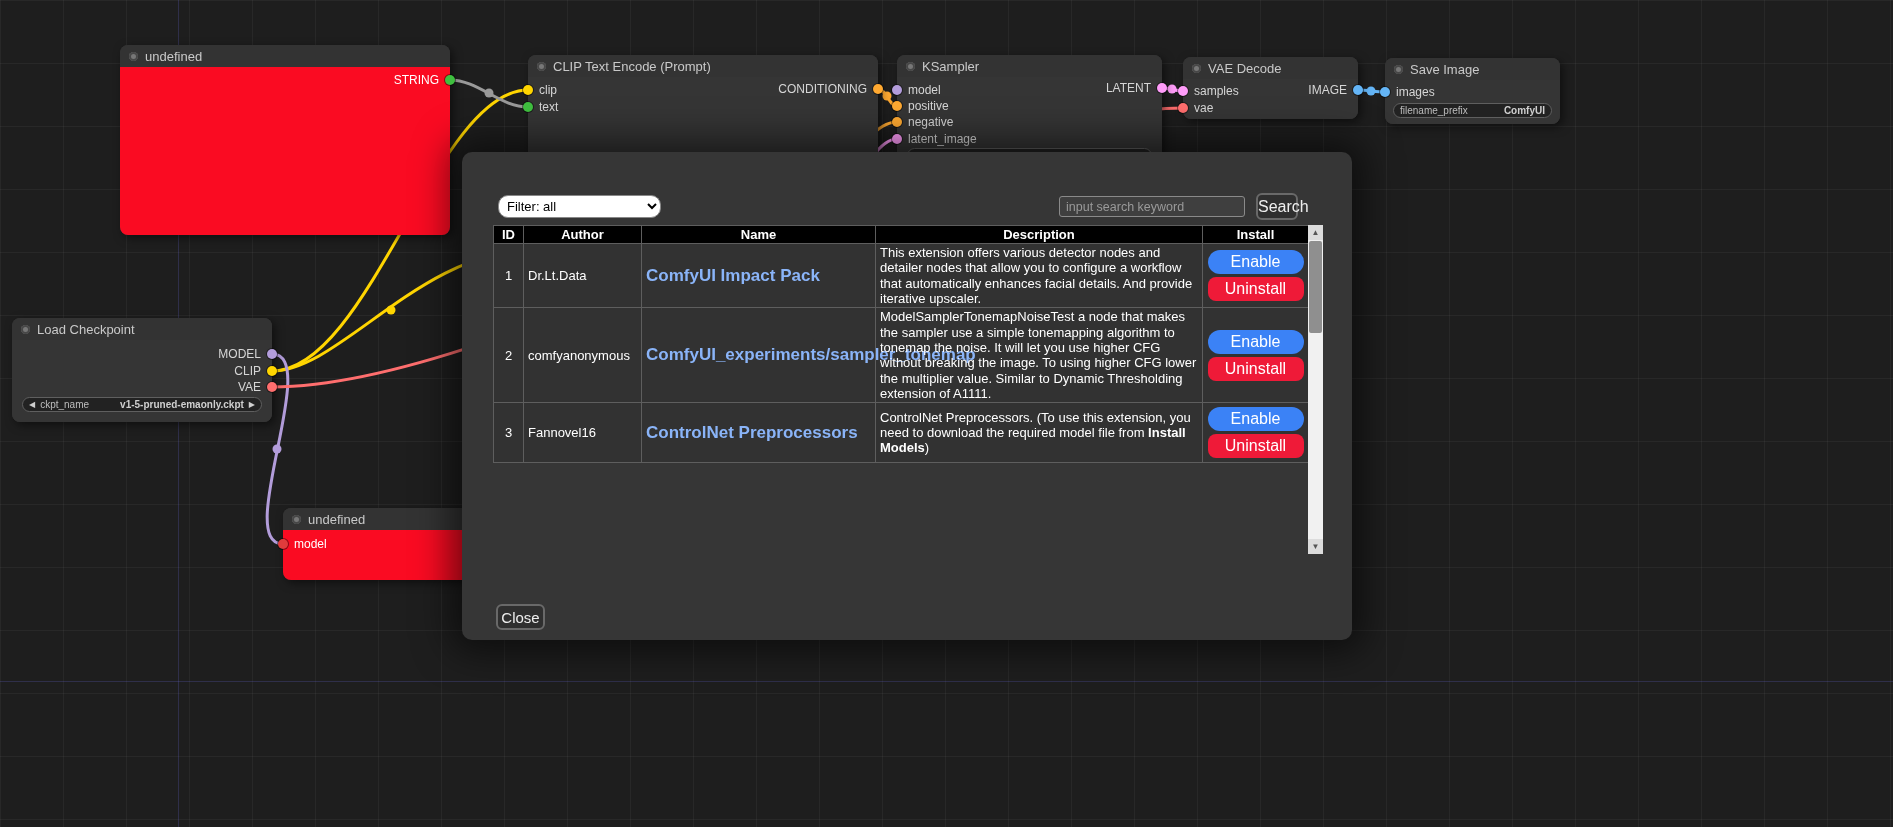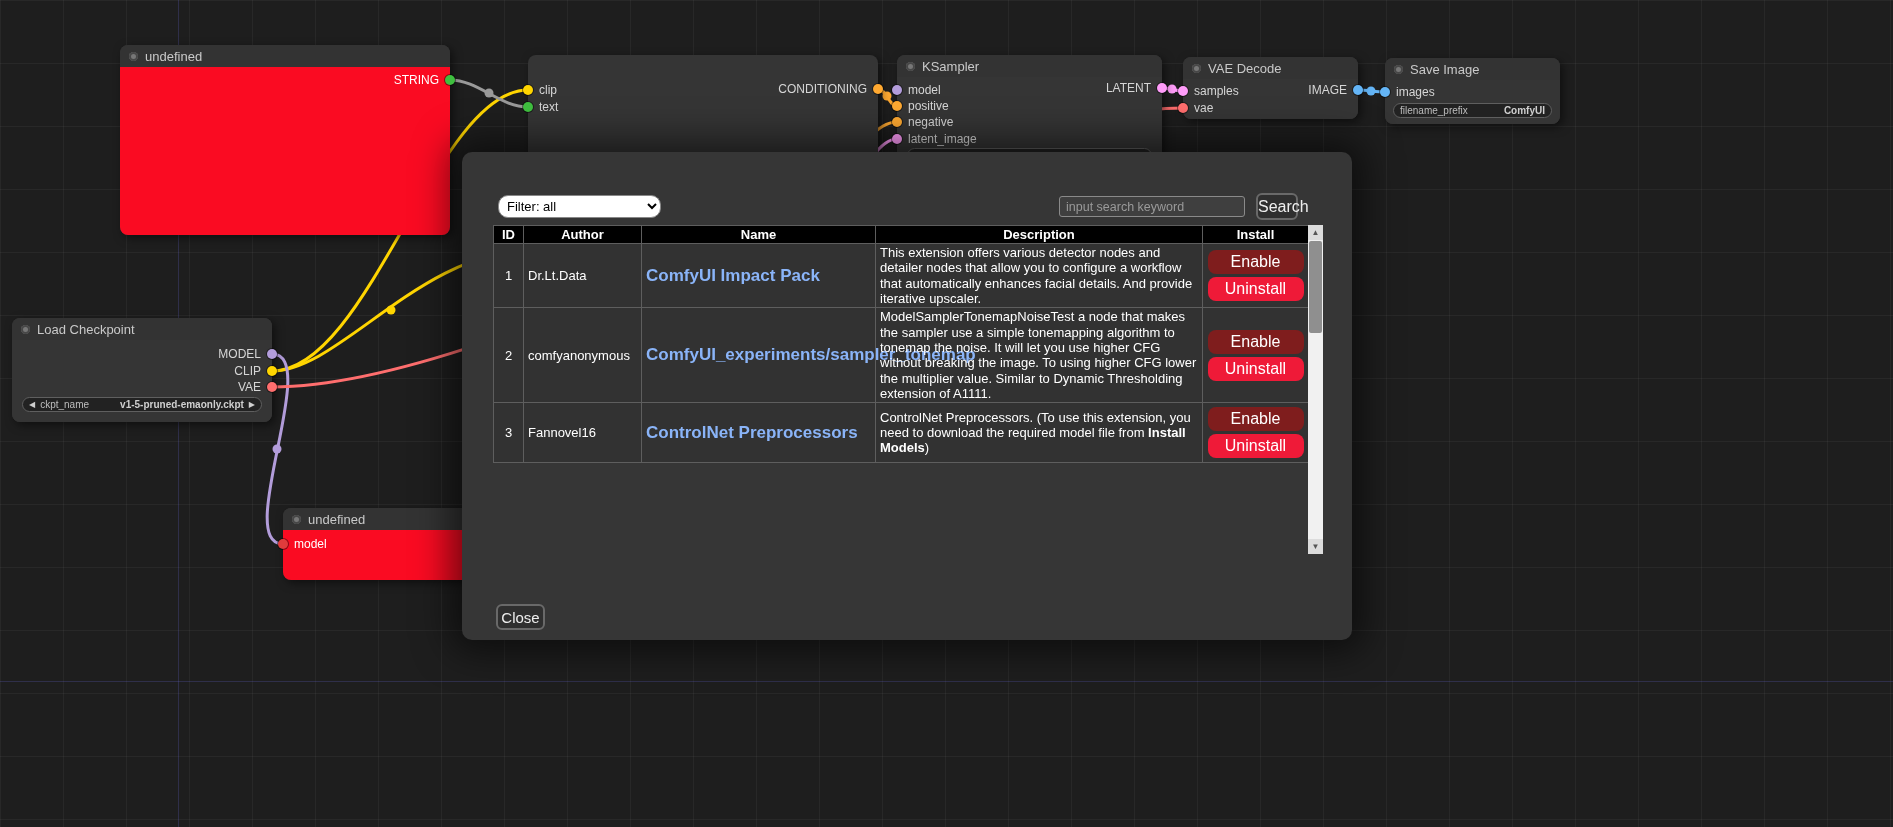--- a/index.html
+++ b/index.html
@@ -93,21 +93,21 @@
   td.c-id { text-align:center; }
   td.c-name { padding-left:6px; }
   .ext-link { color:#8AB4F8; font-weight:bold; font-size:17px; text-decoration:none; cursor:pointer; }
   td.c-desc { font-size:12.5px; line-height:1.18; padding:2px 4px; }
   td.c-install { text-align:center; padding:2px 0; }
   .btn-enable, .btn-uninstall {
     display:block; width:96px; height:24px; margin:3px auto;
     border:none; border-radius:8px; color:#fff; font-size:16px;
     font-family:"Liberation Sans", sans-serif; cursor:pointer;
   }
-  .btn-enable    { background:#7f1d1d; }
+  .btn-enable    { background:#3b82f6;border-radius:12px; }
   .btn-uninstall { background:#EF1A38; }
 
   .scrollbar { position:absolute; left:846px; top:73px; width:15px; height:329px; background:#f1f1f1; }
   .sb-arrow { position:absolute; left:0; width:15px; height:15px; background:#dcdcdc; color:#555;
               font-size:8px; display:flex; align-items:center; justify-content:center; cursor:pointer; }
   .sb-arrow.up { top:0; } .sb-arrow.down { bottom:0; }
   .sb-thumb { position:absolute; left:1px; top:16px; width:13px; height:92px; background:#8f8f8f; border-radius:2px; cursor:pointer; }
 </style>
 </head>
 <body>
@@ -142,20 +142,24 @@
       <span class="node-title">undefined</span>
     </div>
     <div class="slot out" style="top:27px">
       <span class="slot-label light">STRING</span>
       <span class="dot p-string"></span>
     </div>
   </div>
 
   <div class="node" style="left:528px;top:55px;width:350px;height:250px">
     <div class="node-bg"></div>
+    <div class="node-header">
+      <span class="title-dot"></span>
+      <span class="node-title">CLIP Text Encode (Prompt)</span>
+    </div>
     <div class="slot in" style="top:27px">
       <span class="dot p-clip"></span>
       <span class="slot-label">clip</span>
     </div>
     <div class="slot in" style="top:44px">
       <span class="dot p-string"></span>
       <span class="slot-label">text</span>
     </div>
     <div class="slot out" style="top:26px">
       <span class="slot-label">CONDITIONING</span>

